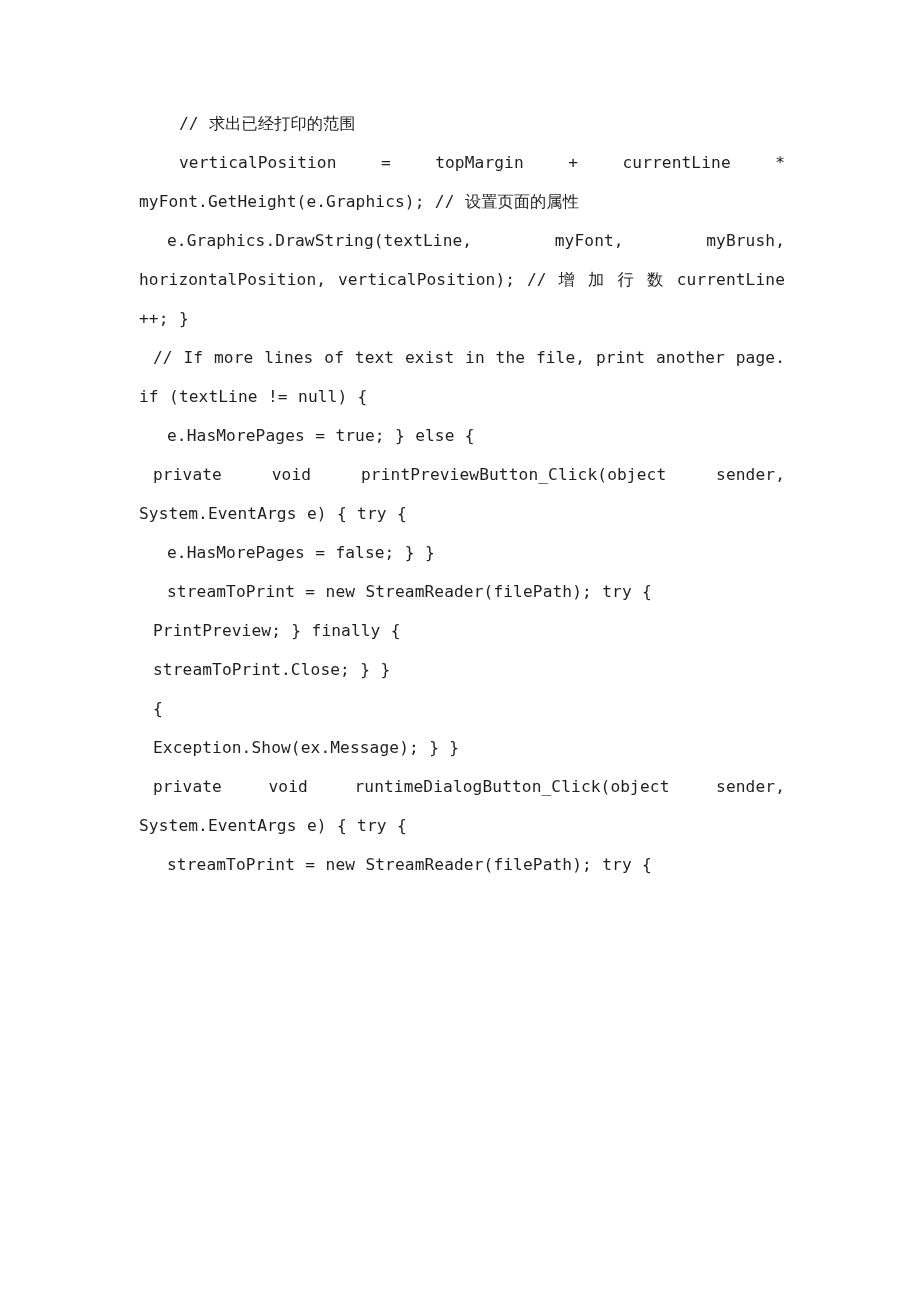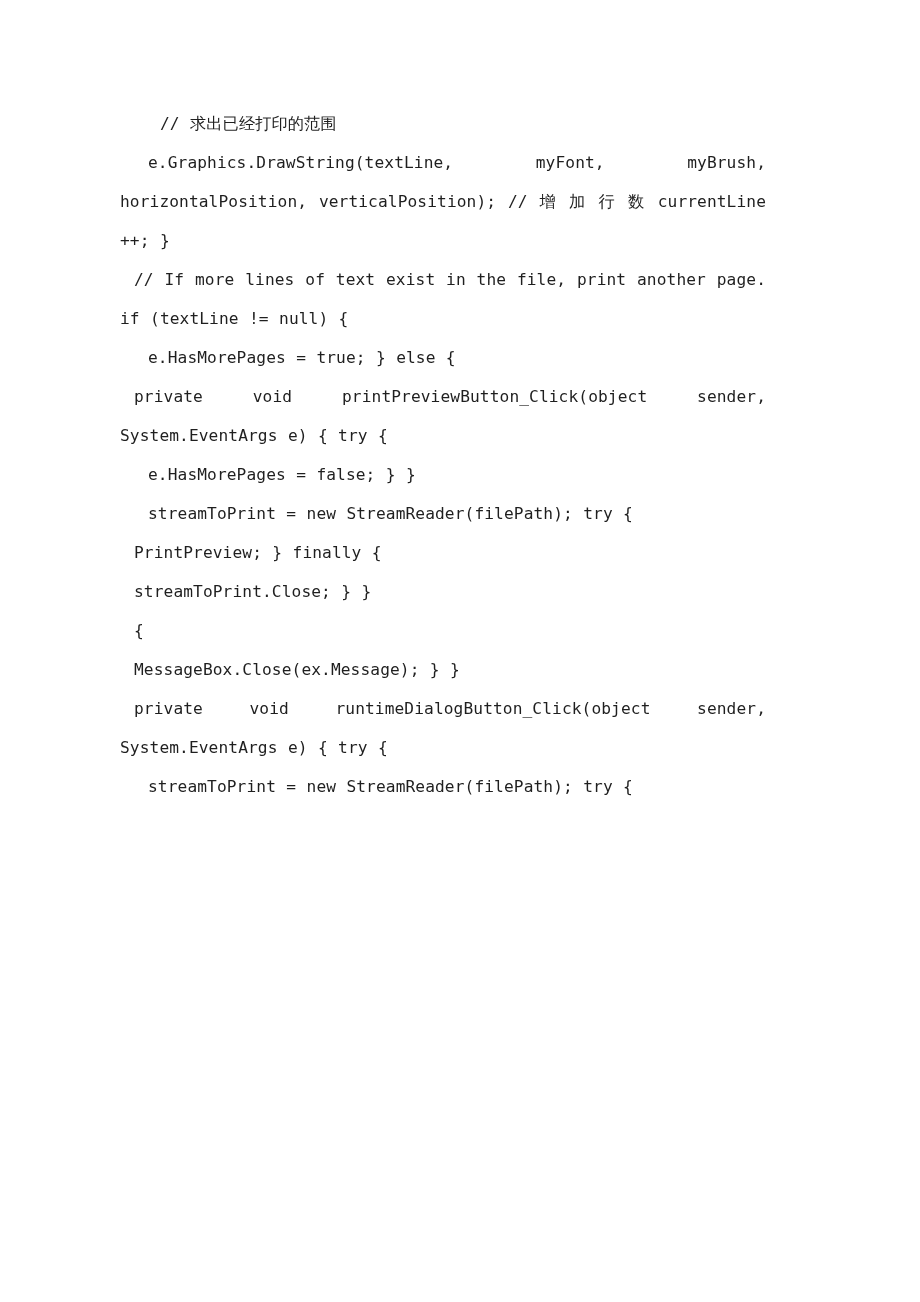--- a/index.html
+++ b/index.html
@@ -16,21 +16,21 @@
   }
   .page {
     position: relative;
     width: 920px;
     height: 1302px;
     background: #ffffff;
     box-sizing: border-box;
   }
   .doc-body {
     position: absolute;
-    left: 120px;
+    left: 139px;
     top: 104px;
     width: 646px;
   }
   .para {
     margin: 0 0 0 0;
     padding: 0;
     text-align: justify;
     text-align-last: left;
     text-justify: inter-word;
     font-family: "DejaVu Sans Mono", "Liberation Mono", monospace;
@@ -51,40 +51,41 @@
   .indent-3 { text-indent: 14px; }
 </style>
 </head>
 <body>
 
 <div class="page">
   <div class="doc-body">
 
     <p class="para indent-1">// 求出已经打印的范围</p>
 
+    <p class="para indent-1 gap-sm">verticalPosition  =  topMargin  +  currentLine  * myFont.GetHeight(e.Graphics);     // 设置页面的属性</p>
 
     <p class="para indent-2 gap-sm">e.Graphics.DrawString(textLine,      myFont,      myBrush, horizontalPosition,  verticalPosition);        // 增 加 行 数 currentLine ++;         }</p>
 
     <p class="para indent-3 gap-sm">// If more lines of text exist in the file, print another page.    if (textLine != null)    {</p>
 
     <p class="para indent-2 gap-sm">e.HasMorePages = true;     }     else     {</p>
 
     <p class="para indent-3 gap-sm">private    void    printPreviewButton_Click(object    sender, System.EventArgs e)    {     try     {</p>
 
     <p class="para indent-2 gap-sm">e.HasMorePages = false;     }    }</p>
 
     <p class="para indent-2 gap-sm">streamToPrint = new StreamReader(filePath);     try     {</p>
 
     <p class="para indent-3 gap-sm">PrintPreview;      }      finally     {</p>
 
     <p class="para indent-3 gap-sm">streamToPrint.Close;      }    }</p>
 
 
     <p class="para indent-3 gap-sm">{</p>
 
-    <p class="para indent-3 gap-sm">MessageBox.Close(ex.Message);     }    }</p>
+    <p class="para indent-3 gap-sm">Exception.Show(ex.Message);     }    }</p>
 
     <p class="para indent-3 gap-sm">private    void    runtimeDialogButton_Click(object    sender, System.EventArgs e)    {     try     {</p>
 
     <p class="para indent-2 gap-sm">streamToPrint = new StreamReader(filePath);     try     {</p>
 
   </div>
 </div>
 
 </body></html>

